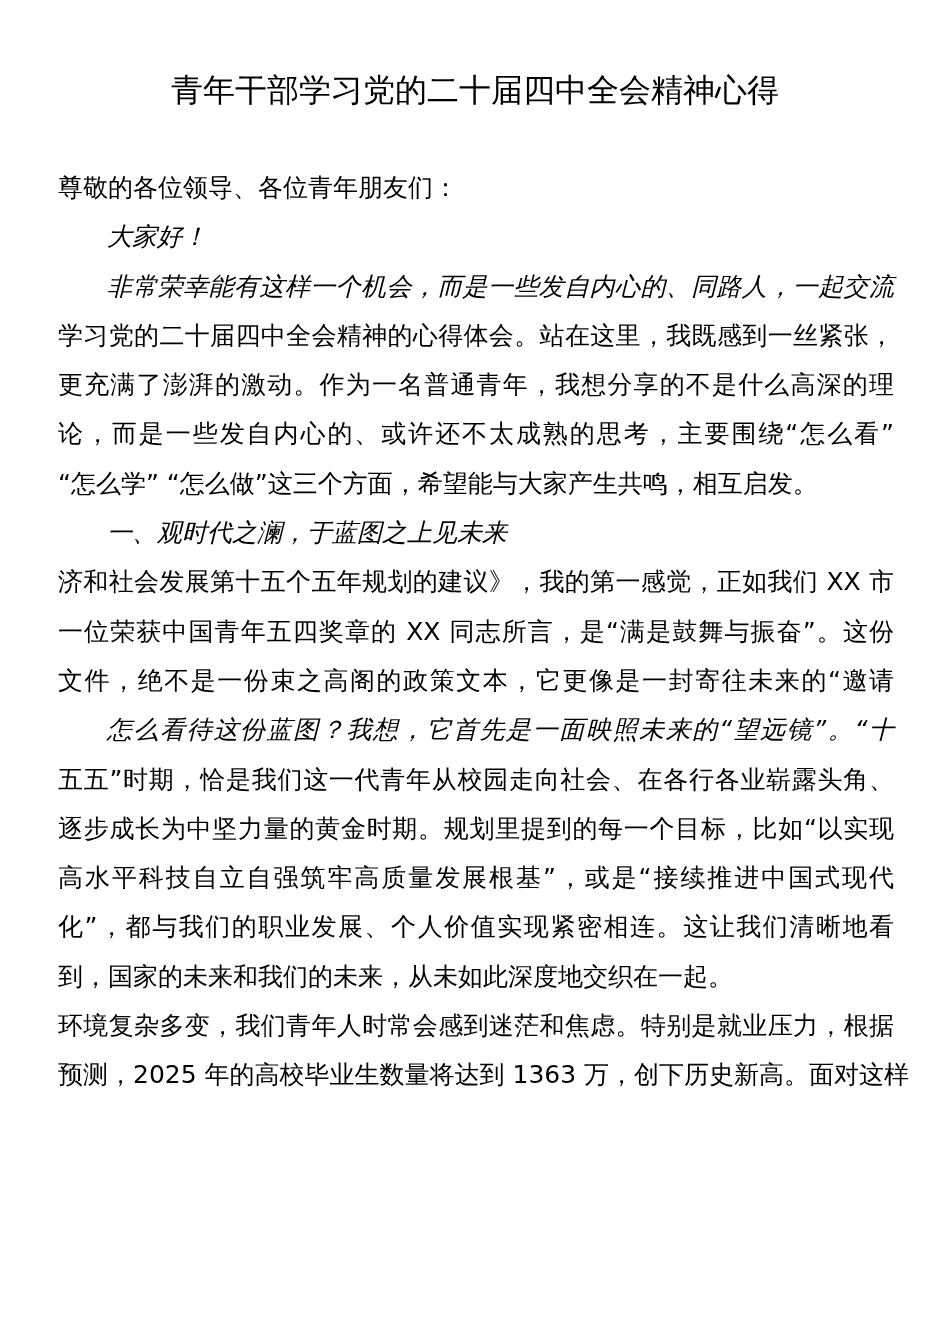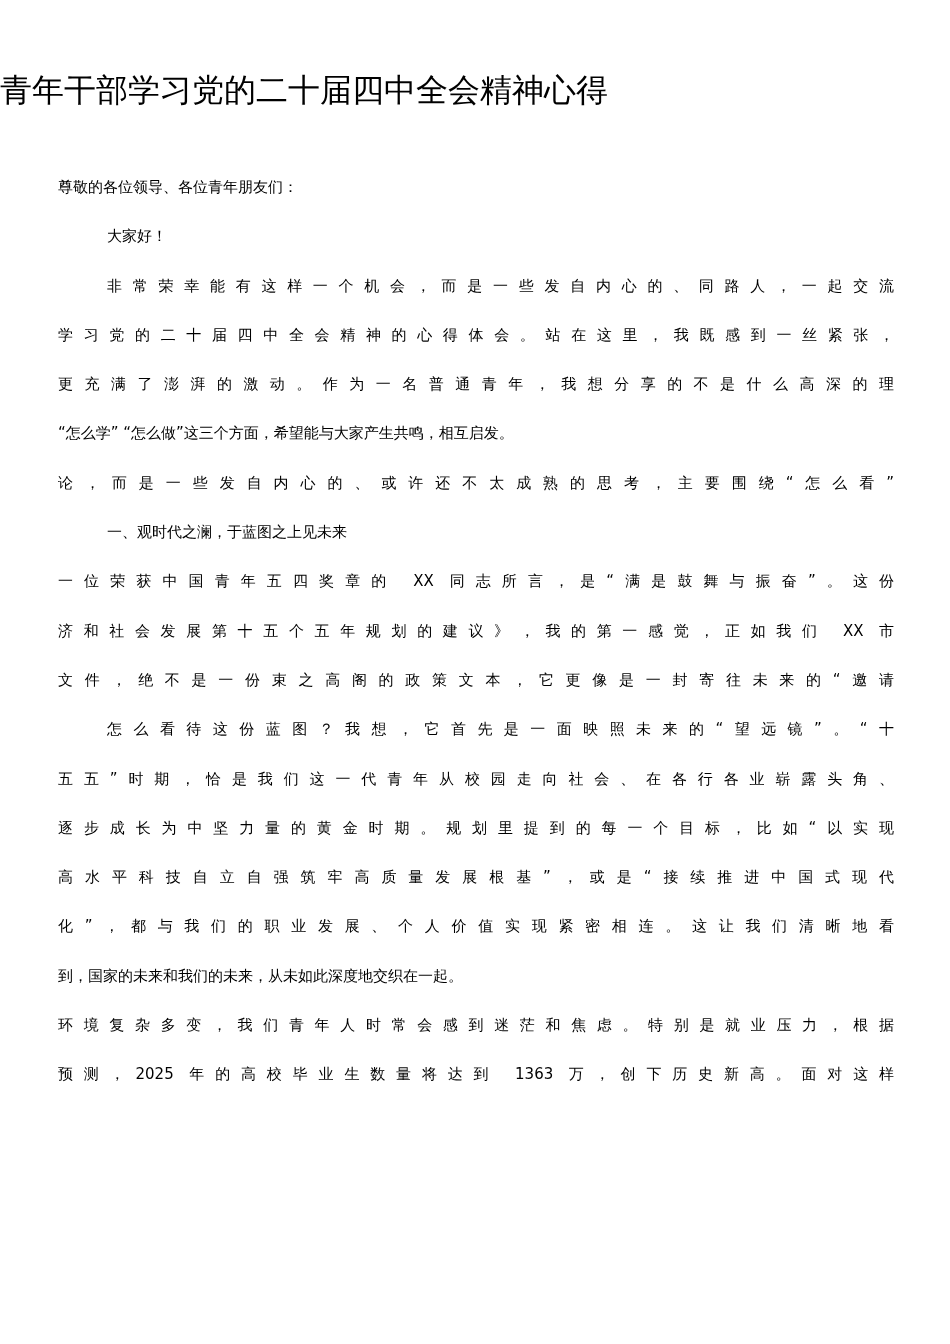--- a/index.html
+++ b/index.html
@@ -21,65 +21,66 @@
       top: 0;
       width: 950px;
       height: 1344px;
       background: #ffffff;
     }
     .title {
       position: absolute;
       left: 0;
       top: 66px;
       width: 950px;
-      text-align: left;
+      text-align: center;
       font-size: 32px;
       line-height: 48px;
       letter-spacing: 0px;
       white-space: nowrap;
     }
     .body-text {
       position: absolute;
       left: 58px;
       top: 163px;
       width: 836px;
     }
     .line {
       display: block;
       height: 49.3px;
       line-height: 49.3px;
-      font-size: 15px;
+      font-size: 25px;
       white-space: nowrap;
       overflow: visible;
     }
     .line.justify {
       text-align: justify;
       text-align-last: justify;
     }
     .indent {
       padding-left: 49px;
+      font-style: italic;
     }
   </style>
 </head>
 <body>
 
 <div class="page">
   <div class="title">青年干部学习党的二十届四中全会精神心得</div>
 
   <div class="body-text">
     <div class="line"><span>尊敬的各位领导、各位青年朋友们：</span></div>
     <div class="line indent"><span>大家好！</span></div>
     <div class="line indent justify"><span>非常荣幸能有这样一个机会，而是一些发自内心的、同路人，一起交流</span></div>
     <div class="line justify"><span>学习党的二十届四中全会精神的心得体会。站在这里，我既感到一丝紧张，</span></div>
     <div class="line justify"><span>更充满了澎湃的激动。作为一名普通青年，我想分享的不是什么高深的理</span></div>
+    <div class="line justify"><span>论，而是一些发自内心的、或许还不太成熟的思考，主要围绕“怎么看”</span></div>
     <div class="line"><span>“怎么学” “怎么做”这三个方面，希望能与大家产生共鸣，相互启发。</span></div>
-    <div class="line justify"><span>论，而是一些发自内心的、或许还不太成熟的思考，主要围绕“怎么看”</span></div>
     <div class="line indent"><span>一、观时代之澜，于蓝图之上见未来</span></div>
+    <div class="line justify"><span>济和社会发展第十五个五年规划的建议》，我的第一感觉，正如我们 XX 市</span></div>
     <div class="line justify"><span>一位荣获中国青年五四奖章的 XX 同志所言，是“满是鼓舞与振奋”。这份</span></div>
-    <div class="line justify"><span>济和社会发展第十五个五年规划的建议》，我的第一感觉，正如我们 XX 市</span></div>
     <div class="line justify"><span>文件，绝不是一份束之高阁的政策文本，它更像是一封寄往未来的“邀请</span></div>
     <div class="line indent justify"><span>怎么看待这份蓝图？我想，它首先是一面映照未来的“望远镜”。“十</span></div>
     <div class="line justify"><span>五五”时期，恰是我们这一代青年从校园走向社会、在各行各业崭露头角、</span></div>
     <div class="line justify"><span>逐步成长为中坚力量的黄金时期。规划里提到的每一个目标，比如“以实现</span></div>
     <div class="line justify"><span>高水平科技自立自强筑牢高质量发展根基”，或是“接续推进中国式现代</span></div>
     <div class="line justify"><span>化”，都与我们的职业发展、个人价值实现紧密相连。这让我们清晰地看</span></div>
     <div class="line"><span>到，国家的未来和我们的未来，从未如此深度地交织在一起。</span></div>
     <div class="line justify"><span>环境复杂多变，我们青年人时常会感到迷茫和焦虑。特别是就业压力，根据</span></div>
     <div class="line justify"><span>预测，2025 年的高校毕业生数量将达到 1363 万，创下历史新高。面对这样</span></div>
   </div>

